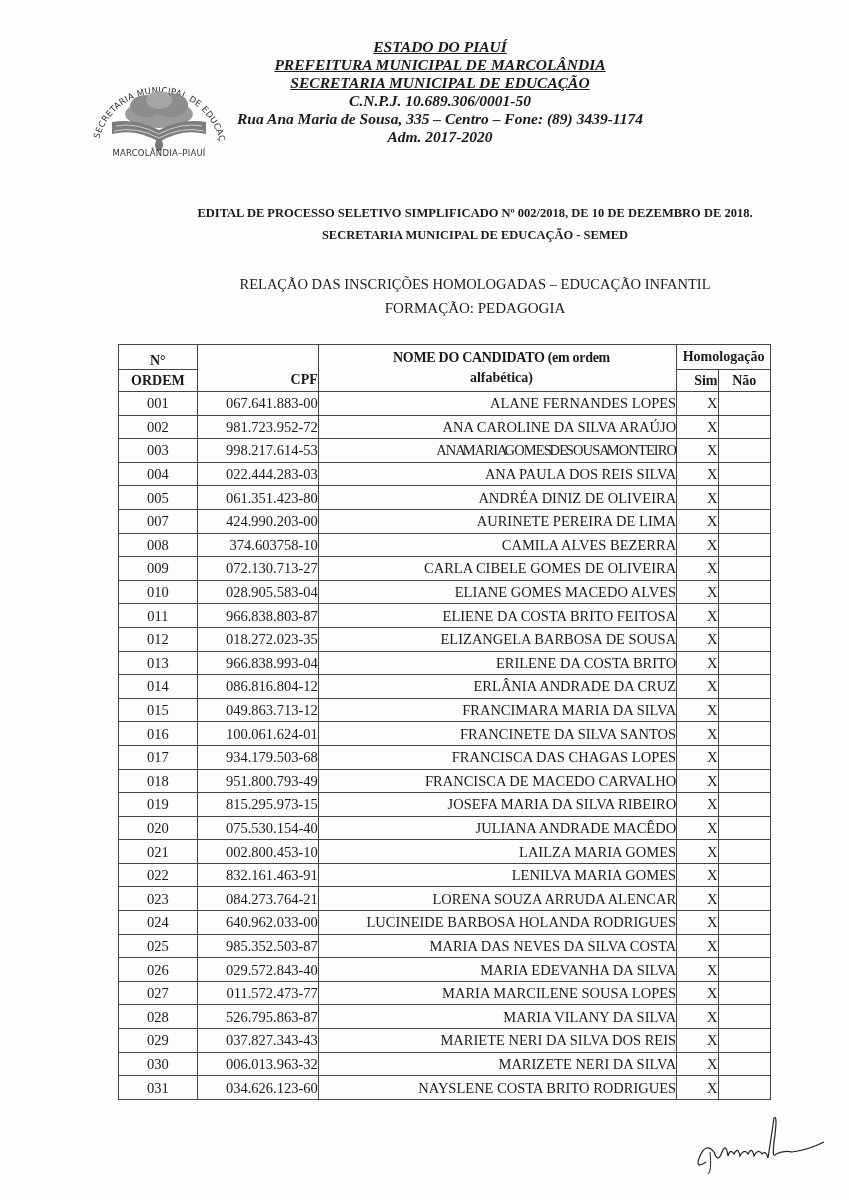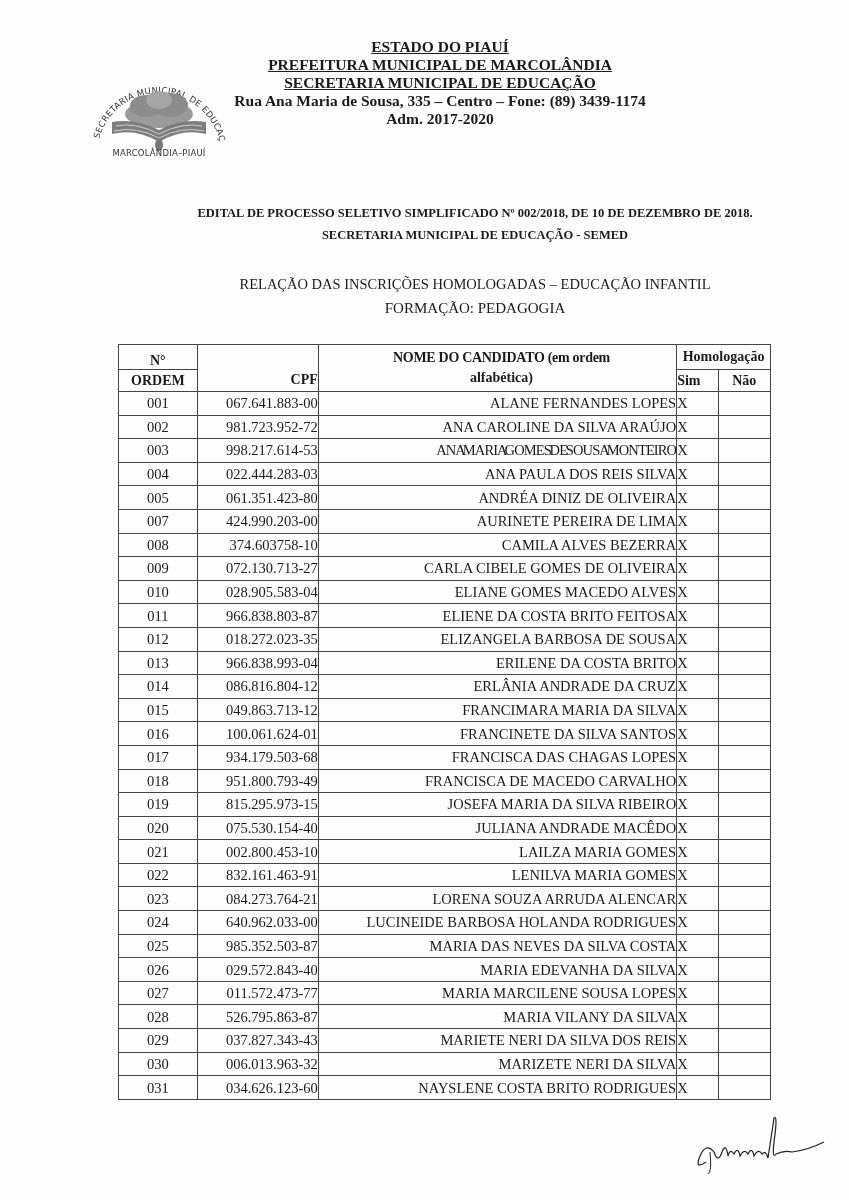--- a/index.html
+++ b/index.html
@@ -18,21 +18,21 @@
   .rel .bold { font-weight: normal; font-size: 15px; }
   table.grid {
     position: absolute; left: 118px; top: 344px; border-collapse: collapse; width: 653px;
     font-size: 14.5px;
   }
   table.grid td, table.grid th { border: 1px solid #444; padding: 0; }
   table.grid th { font-weight: bold; font-size: 14px; }
   .c-ord { width: 77px; text-align: center; }
   .c-cpf { width: 119px; text-align: right; }
   .c-name { width: 346px; text-align: right; padding-left: 8px !important; }
-  .c-sim { width: 40px; text-align: left; }
+  .c-sim { width: 40px; text-align: right; }
   .c-nao { width: 51px; text-align: center; }
   tr.data td { height: 22.6px; line-height: 22px; }
   th.h1 { height: 24px; }
   th.h2 { height: 21px; }
   .name-narrow { letter-spacing: -0.9px; word-spacing: -4px; }
   .signature { left: 688px; top: 1112px; width: 140px; height: 70px; }
 </style>
 </head>
 <body>
 
@@ -51,24 +51,25 @@
     <ellipse cx="75" cy="38" rx="13" ry="9" fill="#a5a5a5"></ellipse>
 
     <path d="M28 60 Q52 56 75 68 Q98 56 122 60 L122 72 Q98 66 75 80 Q52 66 28 72 Z" fill="#7d7d7d"></path>
     <path d="M32 64 Q52 60 75 72 M118 64 Q98 60 75 72" stroke="#cfcfcf" stroke-width="1" fill="none"></path>
     <path d="M30 69 Q52 64 75 76 M120 69 Q98 64 75 76" stroke="#cfcfcf" stroke-width="1" fill="none"></path>
     <ellipse cx="75" cy="83" rx="4" ry="6" fill="#777"></ellipse>
   </svg>
   <div class="logo-caption">MARCOLÂNDIA–PIAUÍ</div>
 </div>
 
-<div class="abs hdr" style="top:38px;">
+<div class="abs hdr" style="top:38px;font-style:italic;">
   <div class="u">ESTADO DO PIAUÍ</div>
   <div class="u">PREFEITURA MUNICIPAL DE MARCOLÂNDIA</div>
   <div class="u">SECRETARIA MUNICIPAL DE EDUCAÇÃO</div>
+  <div>C.N.P.J. 10.689.306/0001-50</div>
   <div style="white-space:nowrap; margin-left:-40px; margin-right:-40px;">Rua Ana Maria de Sousa, 335 – Centro – Fone: (89) 3439-1174</div>
   <div>Adm. 2017-2020</div>
 </div>
 
 <div class="abs edital" style="top:202px;">
   <div>EDITAL DE PROCESSO SELETIVO SIMPLIFICADO Nº 002/2018, DE 10 DE DEZEMBRO DE 2018.</div>
   <div>SECRETARIA MUNICIPAL DE EDUCAÇÃO - SEMED</div>
 </div>
 
 <div class="abs rel" style="top:272px;">

